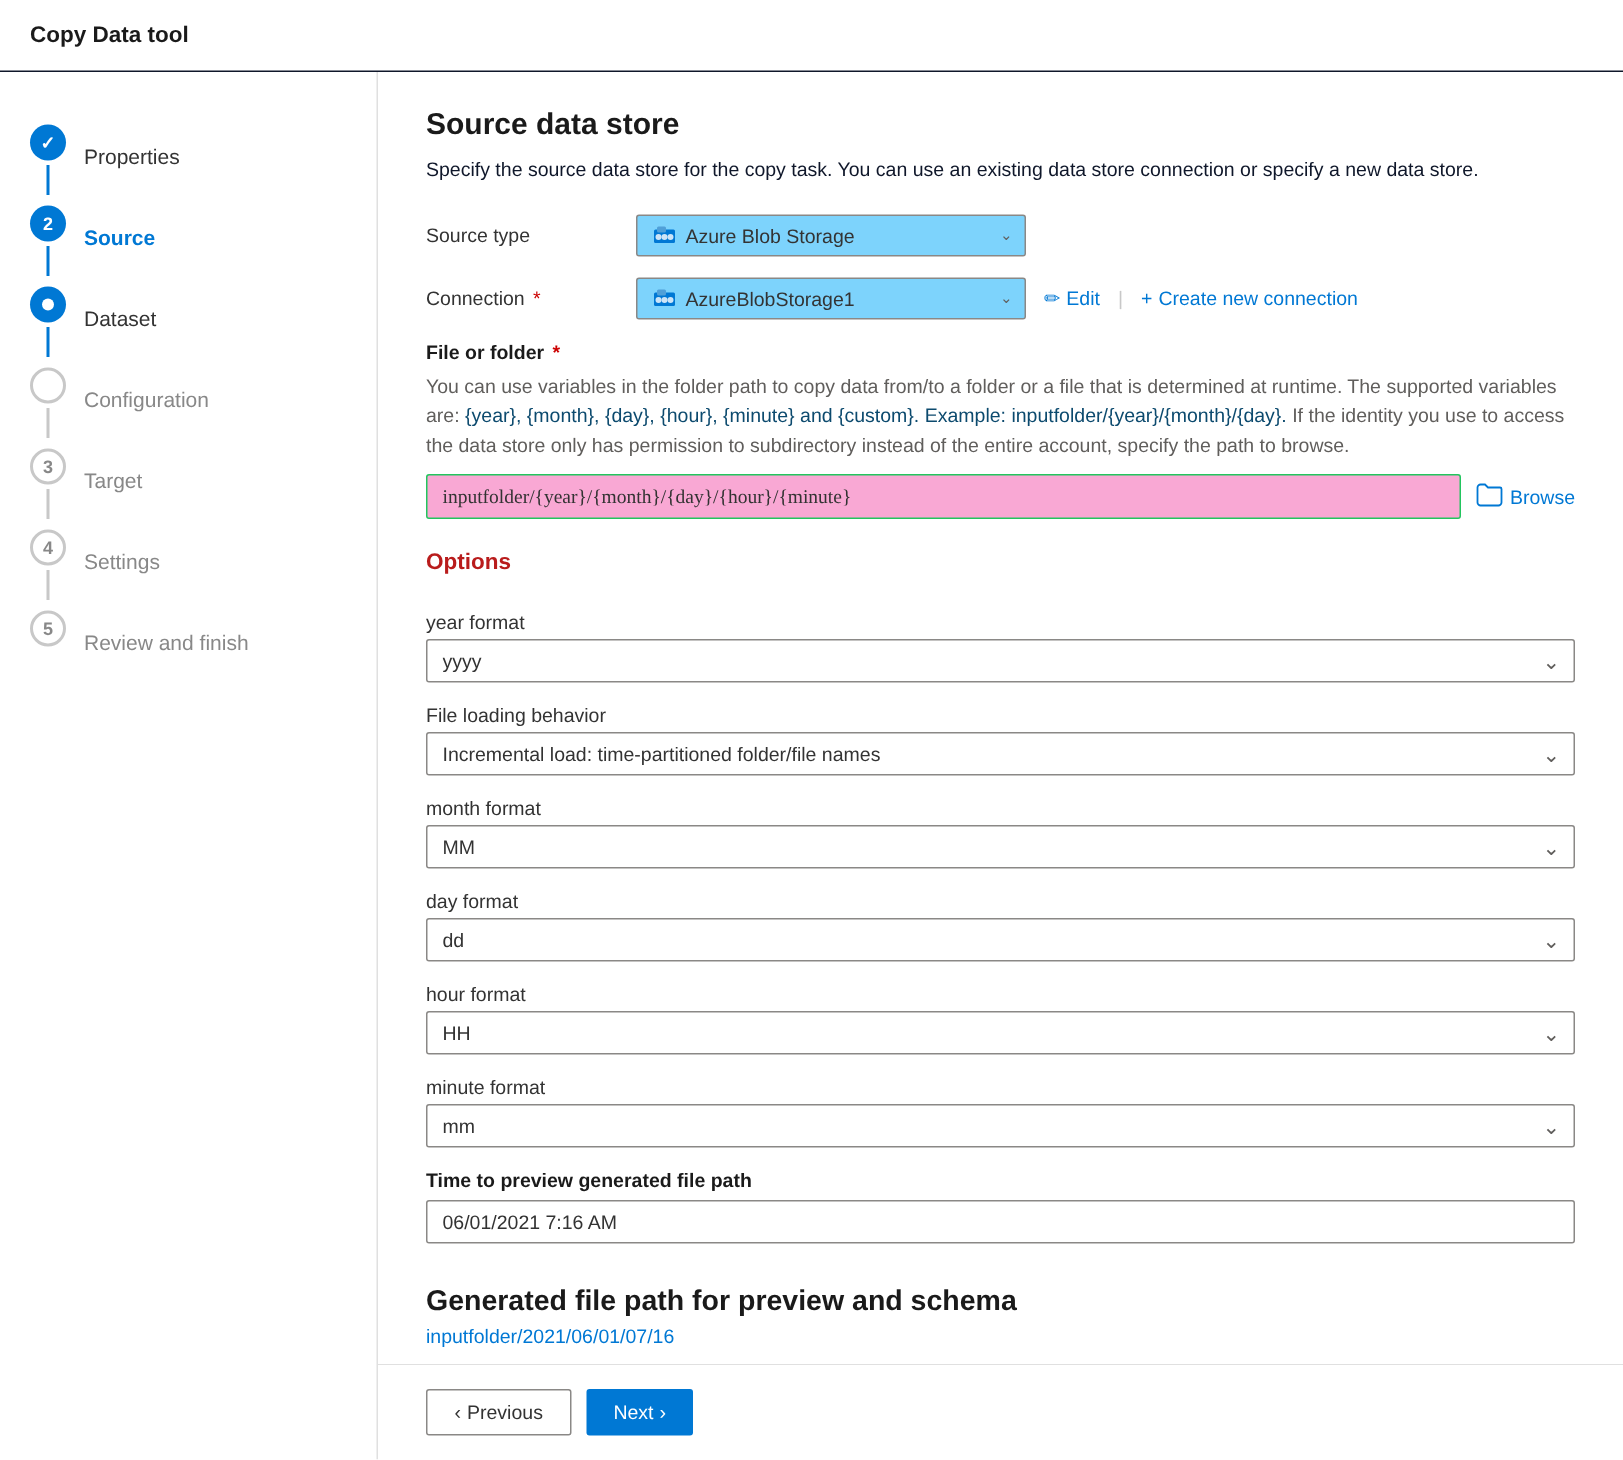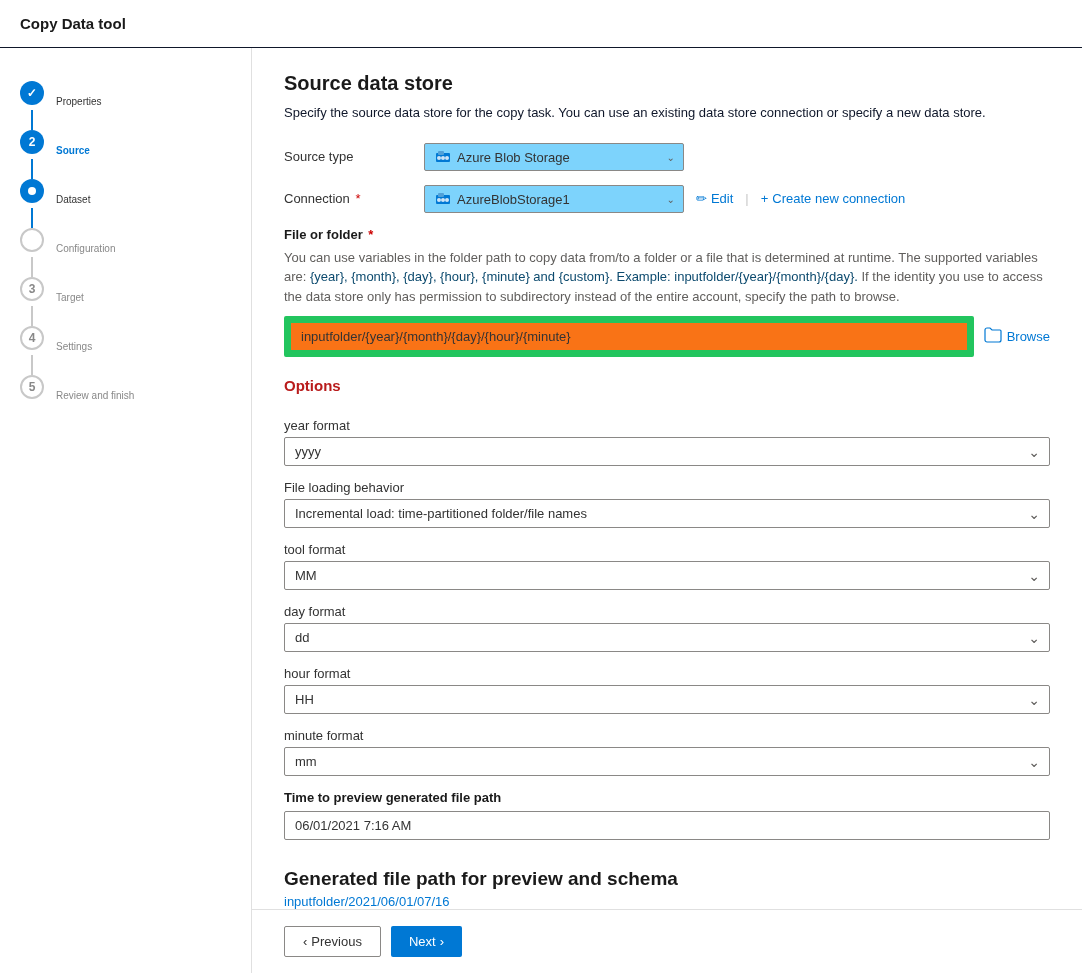--- a/index.html
+++ b/index.html
@@ -76,21 +76,21 @@
       color: #fff;
     }
 
     .step-circle.inactive {
       background: #fff;
       border: 2px solid #c8c8c8;
       color: #888;
     }
 
     .step-label {
-      font-size: 10px;
+      font-size: 14px;
       color: #333;
       font-weight: 400;
       margin-top: 18px;
     }
 
     .step-item.active-step .step-label {
       font-weight: 600;
       color: #0078d4;
     }
 
@@ -203,26 +203,27 @@
 
     .path-row {
       display: flex;
       align-items: center;
       gap: 10px;
       margin-bottom: 20px;
     }
 
     .path-input {
       flex: 1;
-      border: 7px solid #22c55e;
+      border: 1px solid #22c55e;
       border-radius: 2px;
       padding: 6px 10px;
       font-size: 13px;
       color: #333;
-      background: #f97316;
+      background: #f9a8d4;
+      font-family: Liberation Serif, serif;
     }
 
     .browse-btn {
       display: flex;
       align-items: center;
       gap: 5px;
       color: #0078d4;
       cursor: pointer;
       font-size: 13px;
       white-space: nowrap;
@@ -504,21 +505,21 @@
       <div class="field-group">
         <div class="field-label">File loading behavior</div>
         <div class="select-wrapper-full">
           <select class="field-select">
             <option>Incremental load: time-partitioned folder/file names</option>
           </select>
         </div>
       </div>
 
       <div class="field-group">
-        <div class="field-label">tool format</div>
+        <div class="field-label">month format</div>
         <div class="select-wrapper-full">
           <select class="field-select">
             <option>MM</option>
           </select>
         </div>
       </div>
 
       <div class="field-group">
         <div class="field-label">day format</div>
         <div class="select-wrapper-full">

